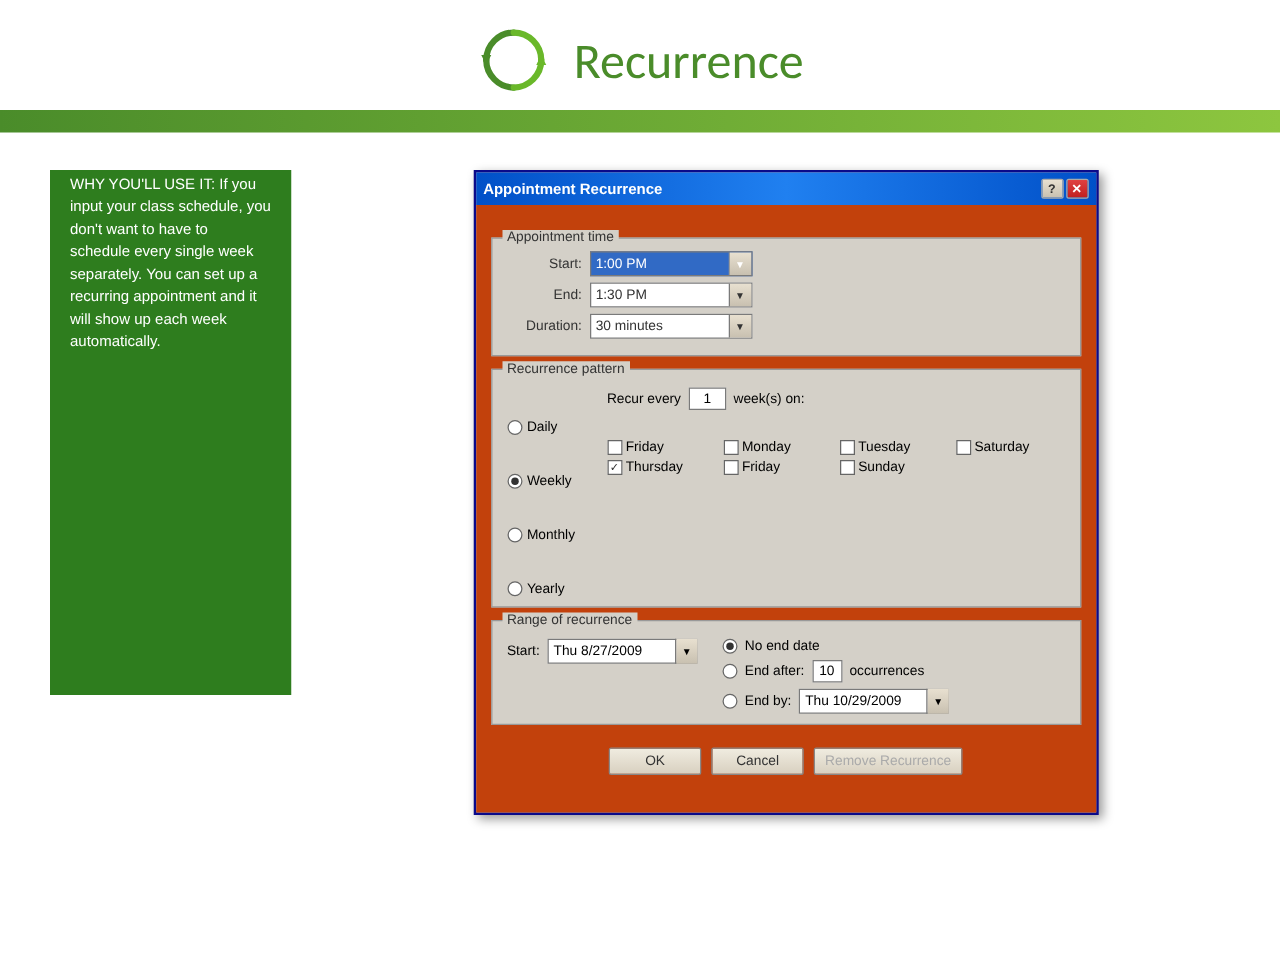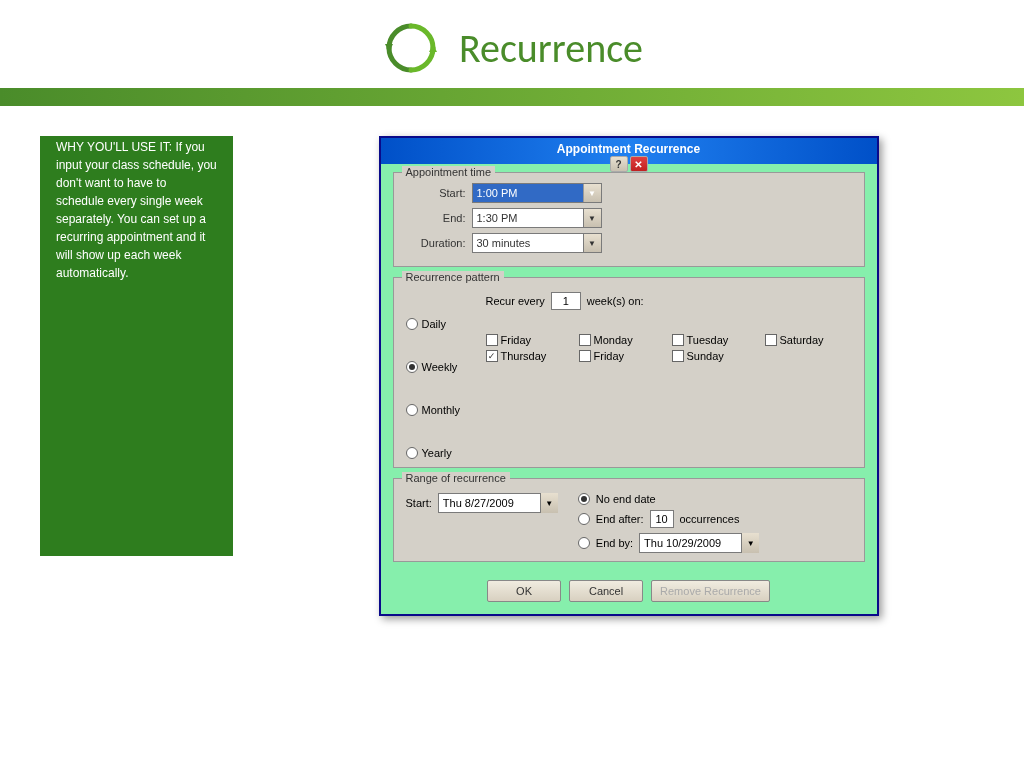--- a/index.html
+++ b/index.html
@@ -79,21 +79,20 @@
 
     
     .dialog-titlebar {
       background: linear-gradient(to right, #0050c8, #2080f0, #0050c8);
       color: white;
       display: flex;
       align-items: center;
       justify-content: space-between;
       padding: 4px 6px;
       height: 26px;
-      flex-direction: column;
     }
     .dialog-titlebar-text {
       font-size: 12px;
       font-weight: bold;
     }
     .titlebar-buttons {
       display: flex;
       gap: 2px;
     }
     .titlebar-btn {
@@ -112,22 +111,22 @@
       background: linear-gradient(to bottom, #e8e0d0, #c8c0b0);
       color: #333;
     }
     .btn-close {
       background: linear-gradient(to bottom, #e04040, #c02020);
       color: white;
     }
 
     
     .dialog-body {
-      padding: 8px 12px;
-      background: #86efac;
+      padding: 26px 12px;
+      background: #c2410c;
     }
 
     
     .group-box {
       border: 1px solid #999;
       margin-bottom: 10px;
       padding: 10px 12px 8px 12px;
       position: relative;
       background: #d4d0c8;
     }

